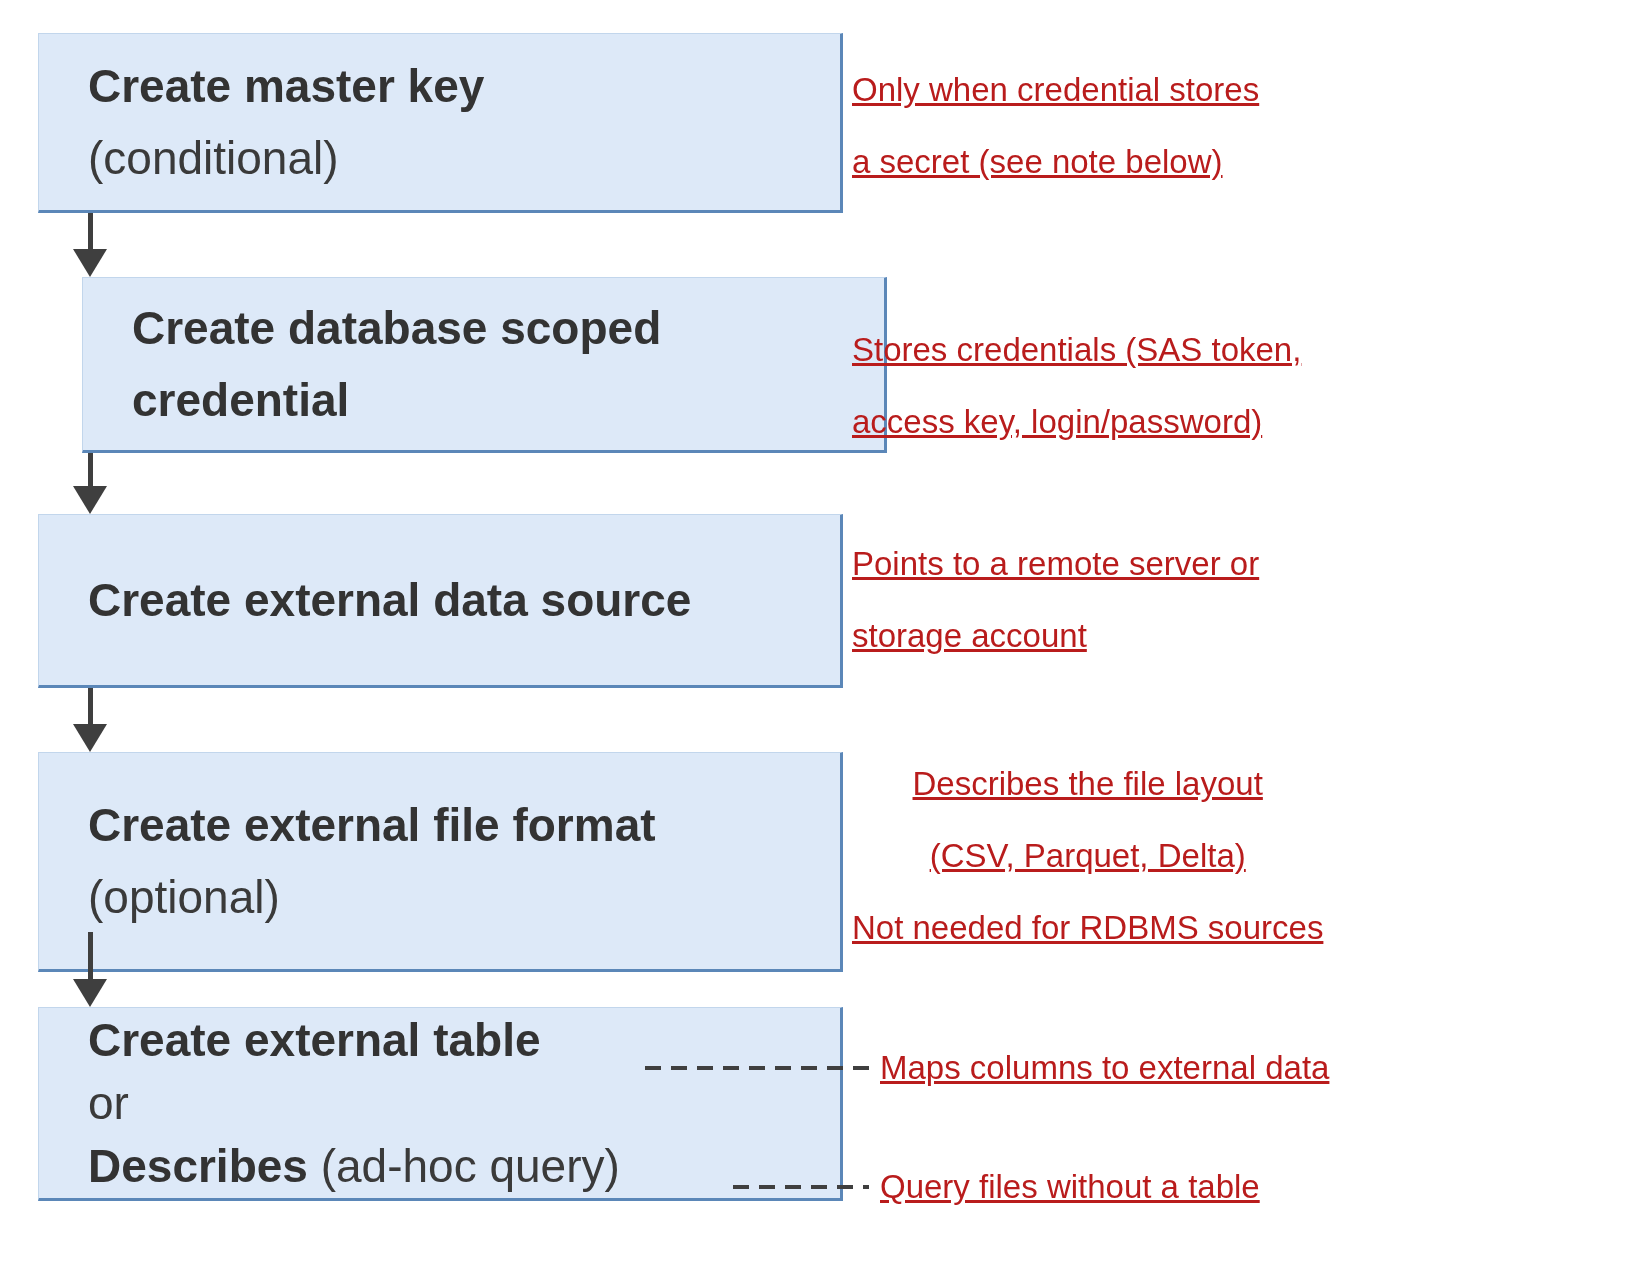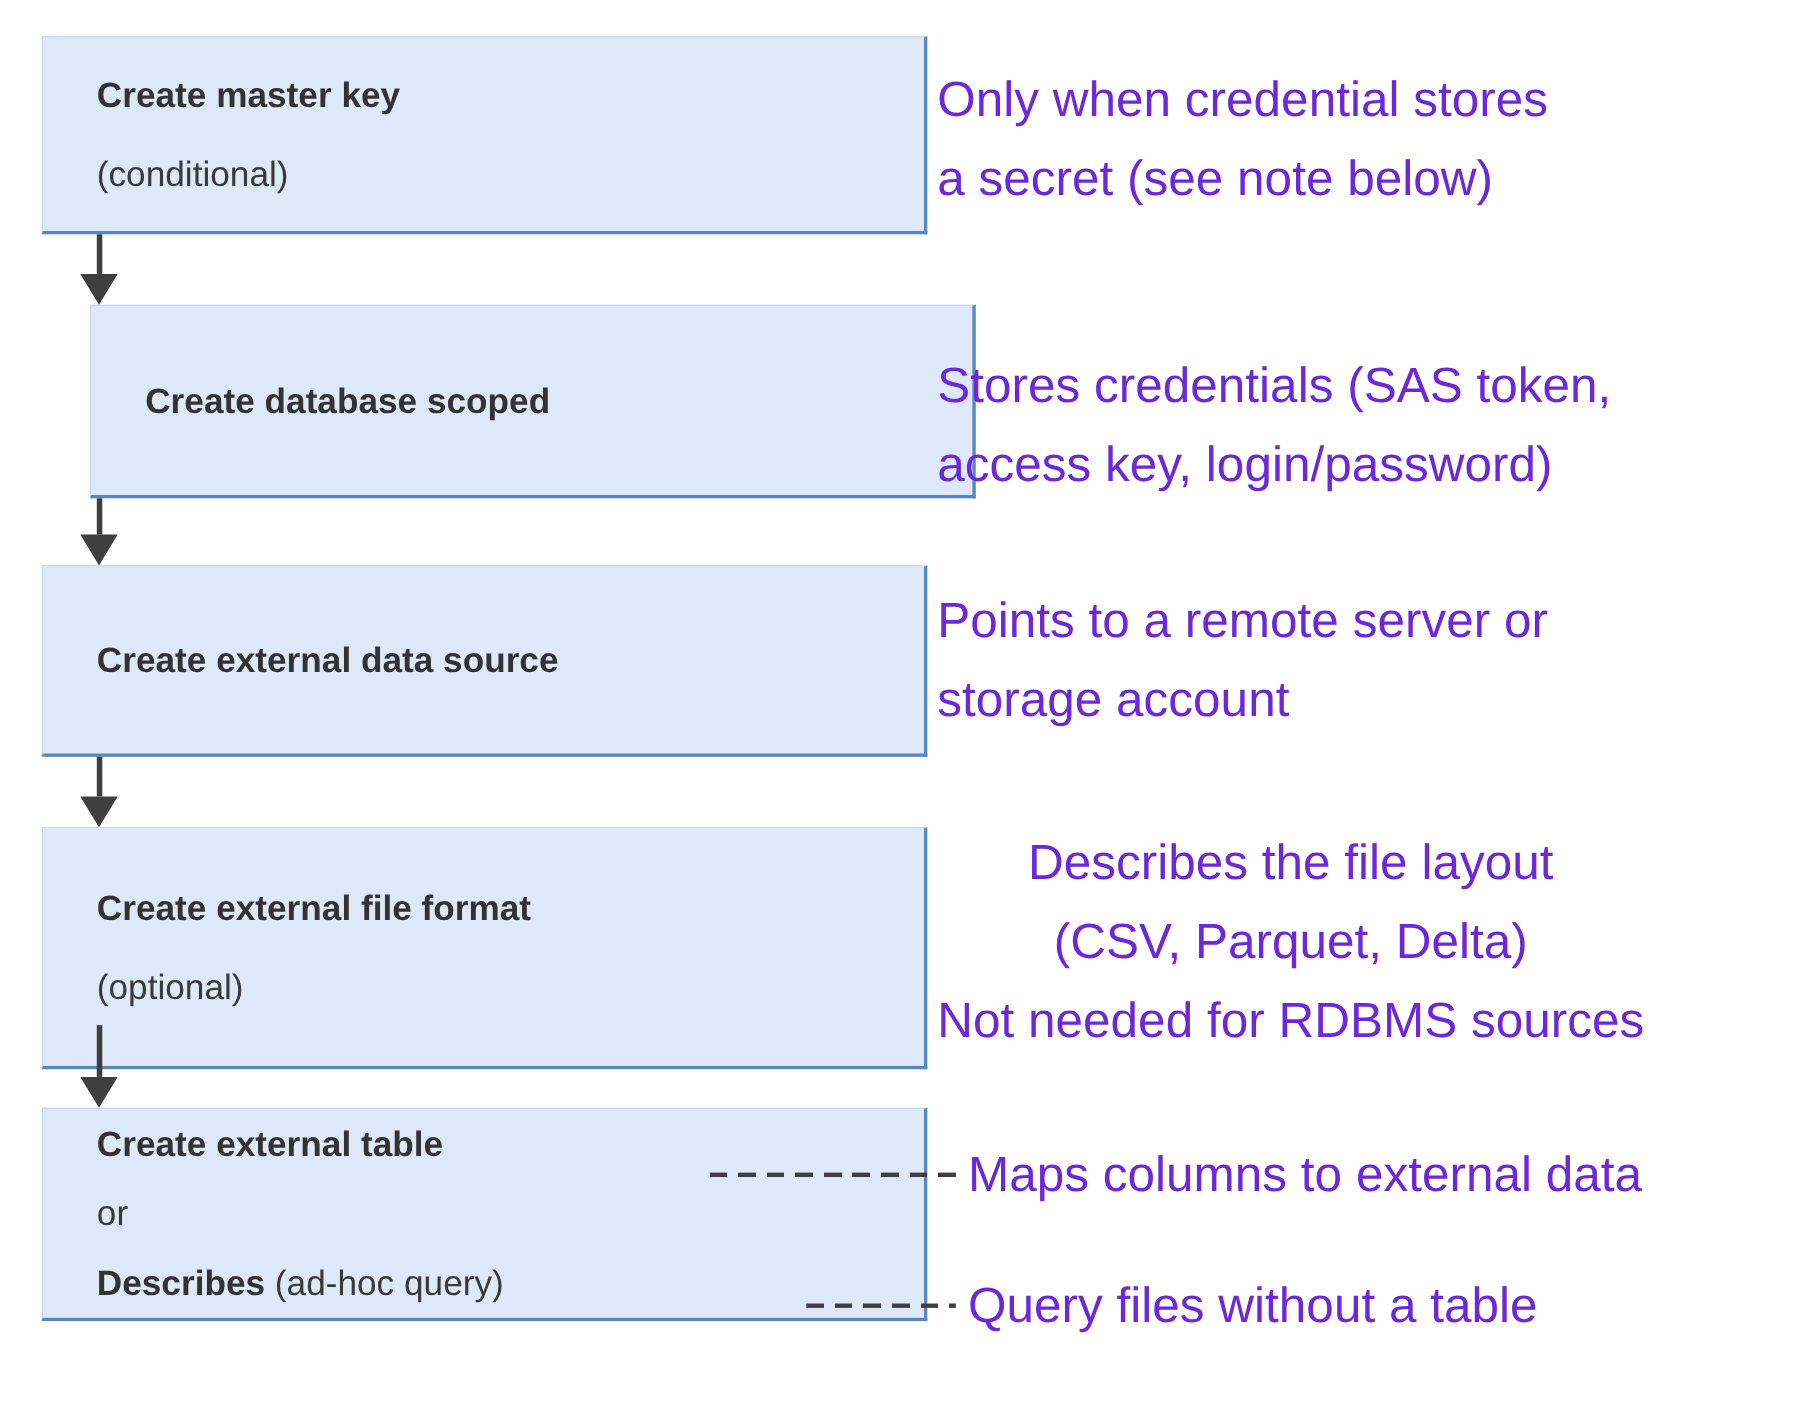--- a/index.html
+++ b/index.html
@@ -15,21 +15,21 @@
     position:absolute;
     left:38px;width:805px;
     box-sizing:border-box;
     background:#dde9f8;
     border-top:1px solid #c2d6ec;
     border-left:1px solid #c2d6ec;
     border-right:3px solid #5b87b8;
     border-bottom:3px solid #5b87b8;
     display:flex;flex-direction:column;justify-content:center;
     padding-left:49px;
-    font-size:32px;line-height:72px;
+    font-size:46px;line-height:72px;
   }
   .box .line{white-space:nowrap;}
   .bold{font-weight:bold;color:#333333;}
   #b1{top:33px;height:180px;}
   #b2{top:277px;height:176px;margin-left:44px;}
   #b3{top:514px;height:174px;}
   #b4{top:752px;height:220px;}
   #b5{top:1007px;height:194px;line-height:63px;}
   .arrow-stem{position:absolute;left:88px;width:5px;background:#3f3f3f;}
   .arrow-head{
@@ -43,21 +43,21 @@
   #a3s{top:688px;height:36px;} #a3h{top:724px;}
   #a4s{top:932px;height:47px;} #a4h{top:979px;}
   .dash{
     position:absolute;height:4px;
     background:repeating-linear-gradient(to right,#3f3f3f 0 16px,transparent 16px 26px);
   }
   #d1{left:645px;top:1066px;width:225px;}
   #d2{left:733px;top:1185px;width:136px;}
   .note{
     position:absolute;left:852px;
-    font-size:45px;line-height:72px;color:#6d28d9;
+    font-size:33px;line-height:72px;color:#b91c1c;text-decoration:underline;
   }
   .note .line{white-space:nowrap;}
   #n1{top:54px;}
   #n2{top:314px;}
   #n3{top:528px;}
   #n4{top:748px;text-align:center;}
   #n5{top:1032px;left:880px;}
   #n6{top:1151px;left:880px;}
 </style>
 </head>
@@ -65,20 +65,21 @@
 
 <div class="canvas">
 
   <div class="box" id="b1">
     <div class="line bold">Create master key</div>
     <div class="line">(conditional)</div>
   </div>
 
   <div class="box" id="b2">
     <div class="line bold">Create database scoped</div>
+    <div class="line bold">credential</div>
   </div>
 
   <div class="box" id="b3">
     <div class="line bold">Create external data source</div>
   </div>
 
   <div class="box" id="b4">
     <div class="line bold">Create external file format</div>
     <div class="line">(optional)</div>
   </div>

